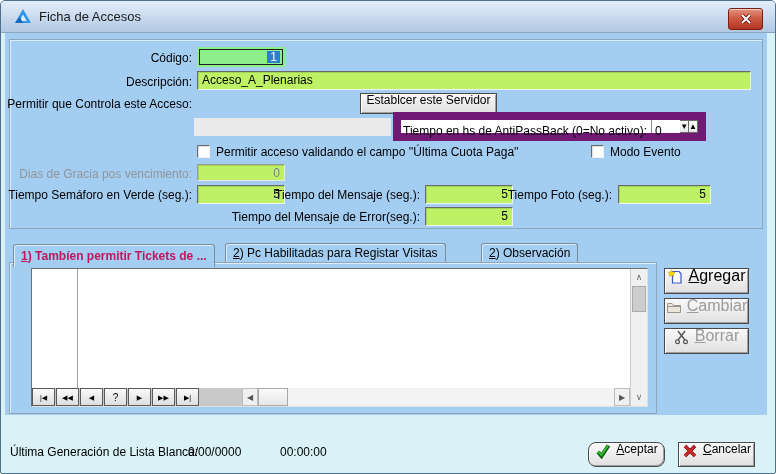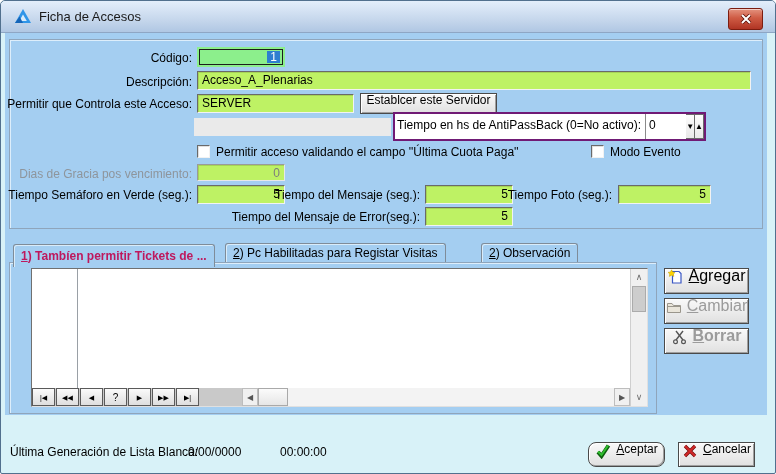--- a/index.html
+++ b/index.html
@@ -32,21 +32,21 @@
   .sel { background:#2e7fd0; color:#fff; padding:0 3px; line-height:13px; }
   .grayed-bar { position:absolute; background:#eaeaea; }
   .btn { position:absolute; background:linear-gradient(#f9f9f9,#e0e0e0); border:1px solid #4a4a4a;
     box-shadow:inset 1px 1px 0 #fff, inset -1px -1px 0 #9f9f9f;
     display:flex; align-items:flex-start; justify-content:center; gap:5px; cursor:default; line-height:13px; }
   .btn.disabled { color:#9b9b9b; }
   .u { text-decoration:underline; }
   .checkbox { position:absolute; width:13px; height:13px; background:#fff; border:1px solid;
     border-color:#6a6a6a #f2f2f2 #f2f2f2 #6a6a6a; box-shadow:inset 1px 1px 0 rgba(0,0,0,.12); }
   .redbox { position:absolute; left:392px; top:111px; width:313px; height:29px;
-    border:2px solid #701a75; display:flex; align-items:stretch; }
+    border:8px solid #701a75; display:flex; align-items:stretch; }
   .redbox .aplabel { background:#fff; flex:1; text-align:right; padding:4px 4px 0 2px; white-space:nowrap; }
   .redbox .apfield { width:66px; background:#fff; border-left:1px solid #8a8a8a; padding:4px 3px 0 3px; }
   .spinbtn { width:14px; background:linear-gradient(#fdfdfd,#e8e8e8); border:1px solid #6a6a6a;
     border-left:none; font-size:8px; display:flex; align-items:center; justify-content:center; }
   .tab { position:absolute; height:19px; top:242px; background:#a4cef1;
     border:1px solid #7f8c99; border-bottom:none; border-radius:3px 3px 0 0;
     padding:2px 7px 0 7px; white-space:nowrap; z-index:3; box-shadow:inset 1px 1px 0 #d9ecfa; }
   .tab.active { top:243px; height:23px; font-weight:bold; color:#be185d; z-index:4; padding-top:4px; }
   .tabpanel { position:absolute; left:8px; top:261px; width:648px; height:152px; background:#a4cef1;
     border:1px solid #8fa5bb; box-shadow:inset 1px 1px 0 #ddeefb; z-index:2; }
@@ -98,21 +98,20 @@
 
   <span class="lbl ra" style="right:583px; top:50px;">Código:</span>
   <div class="field green" style="left:196px; top:46px; width:88px; height:20px;">
     <span class="sel">1</span>
   </div>
 
   <span class="lbl ra" style="right:583px; top:74px;">Descripción:</span>
   <div class="field" style="left:196px; top:70px; width:554px; height:19px;">Acceso_A_Plenarias</div>
 
   <span class="lbl ra" style="right:583px; top:96px;">Permitir que Controla este Acceso:</span>
-  <div class="field" style="left:196px; top:93px; width:157px; height:19px;">SERVER</div>
   <div class="btn" style="left:359px; top:92px; width:137px; height:21px;">
     <span>Establcer este Servidor</span>
   </div>
 
   <div class="grayed-bar" style="left:193px; top:117px; width:197px; height:18px;"></div>
 
   <div class="redbox">
     <div class="aplabel">Tiempo en hs de AntiPassBack (0=No activo):</div>
     <div class="apfield">0</div>
     <div class="spinbtn">
@@ -205,21 +204,21 @@
     </svg>
     <span><span class="u">A</span><span>gregar</span></span>
   </div>
   <div class="btn sidebtn disabled" style="top:297px;">
     <svg class="icon16" viewBox="0 0 16 16">
       <path d="M1.5 4.5 h4.5 l1.5 2 h7 v7 h-13 Z" fill="#e9e5da" stroke="#9a968c"></path>
       <path d="M1.5 7.5 h13" stroke="#9a968c" fill="none"></path>
     </svg>
     <span><span class="u">C</span><span>ambiar</span></span>
   </div>
-  <div class="btn sidebtn disabled" style="top:327px;font-weight:bold;">
+  <div class="btn sidebtn disabled" style="top:327px;">
     <svg class="icon16" viewBox="0 0 16 16">
       <line x1="4" y1="2" x2="11" y2="11" stroke="#555" stroke-width="1.4"></line>
       <line x1="11" y1="2" x2="4" y2="11" stroke="#555" stroke-width="1.4"></line>
       <circle cx="3.5" cy="12.8" r="1.9" fill="none" stroke="#555" stroke-width="1.2"></circle>
       <circle cx="11.5" cy="12.8" r="1.9" fill="none" stroke="#555" stroke-width="1.2"></circle>
     </svg>
     <span><span class="u">B</span><span>orrar</span></span>
   </div>
 
   <span class="footer-lbl" style="left:9px; top:444px;">Última Generación de Lista Blanca:</span>

